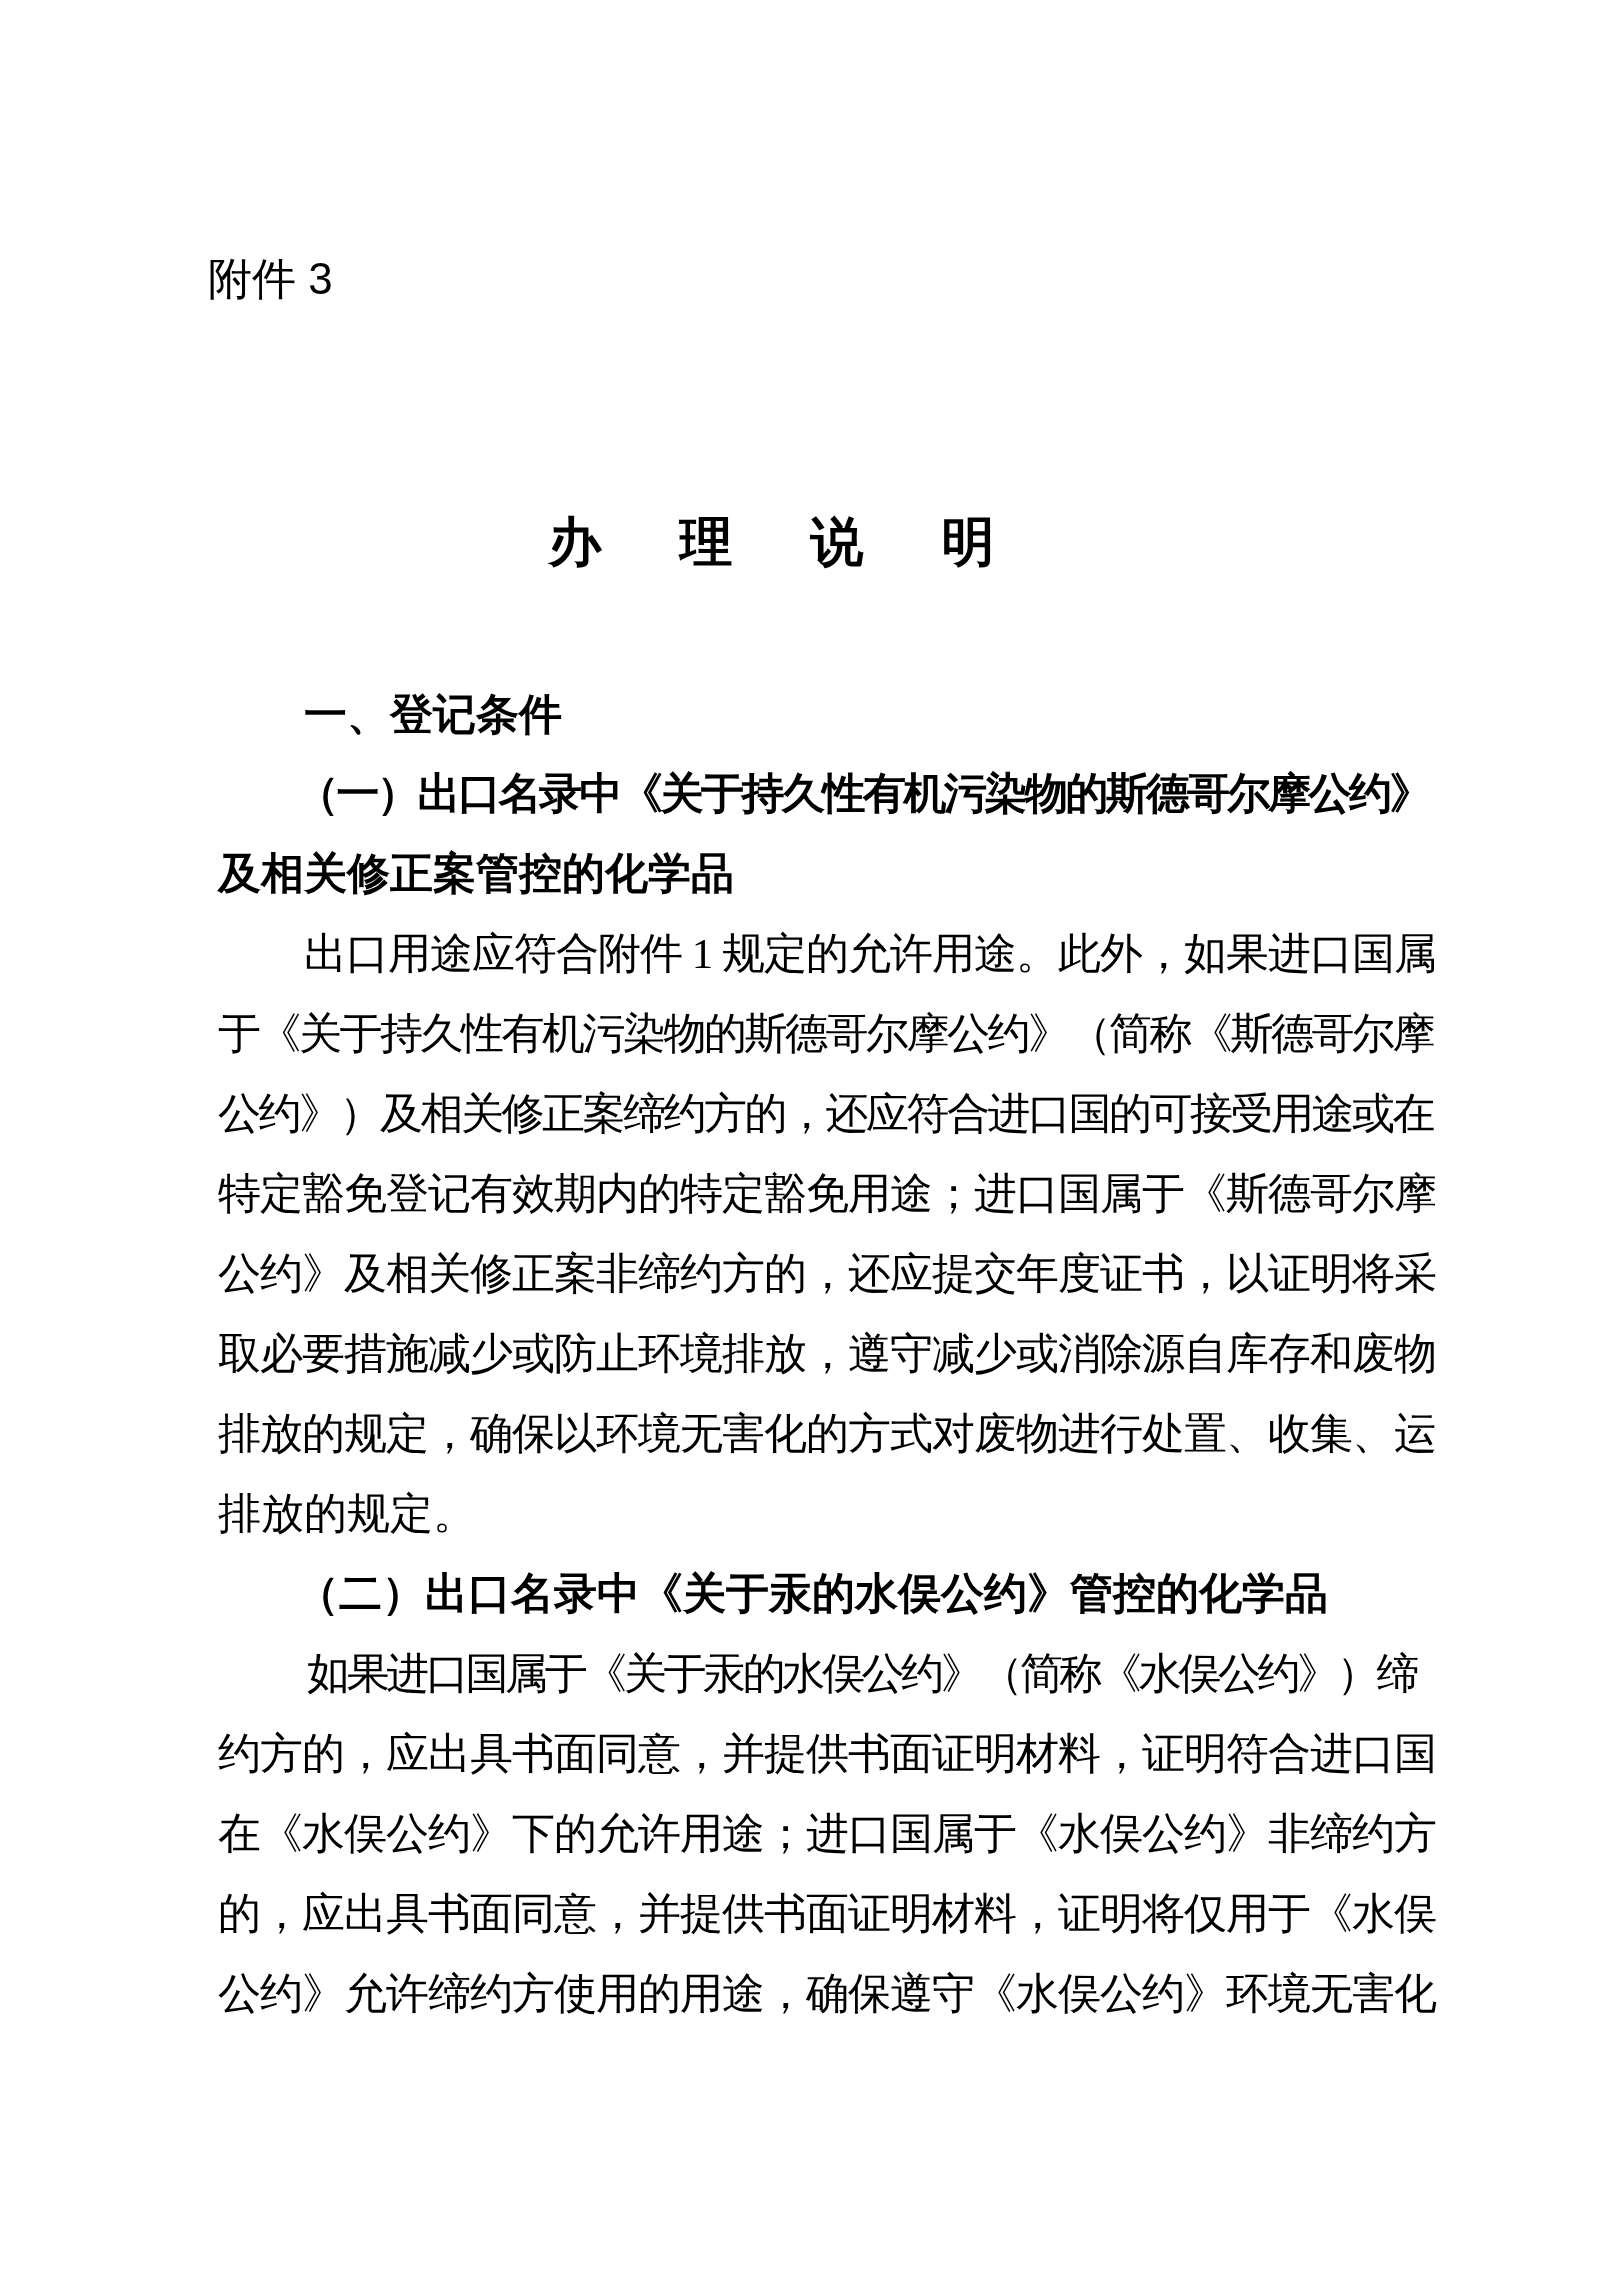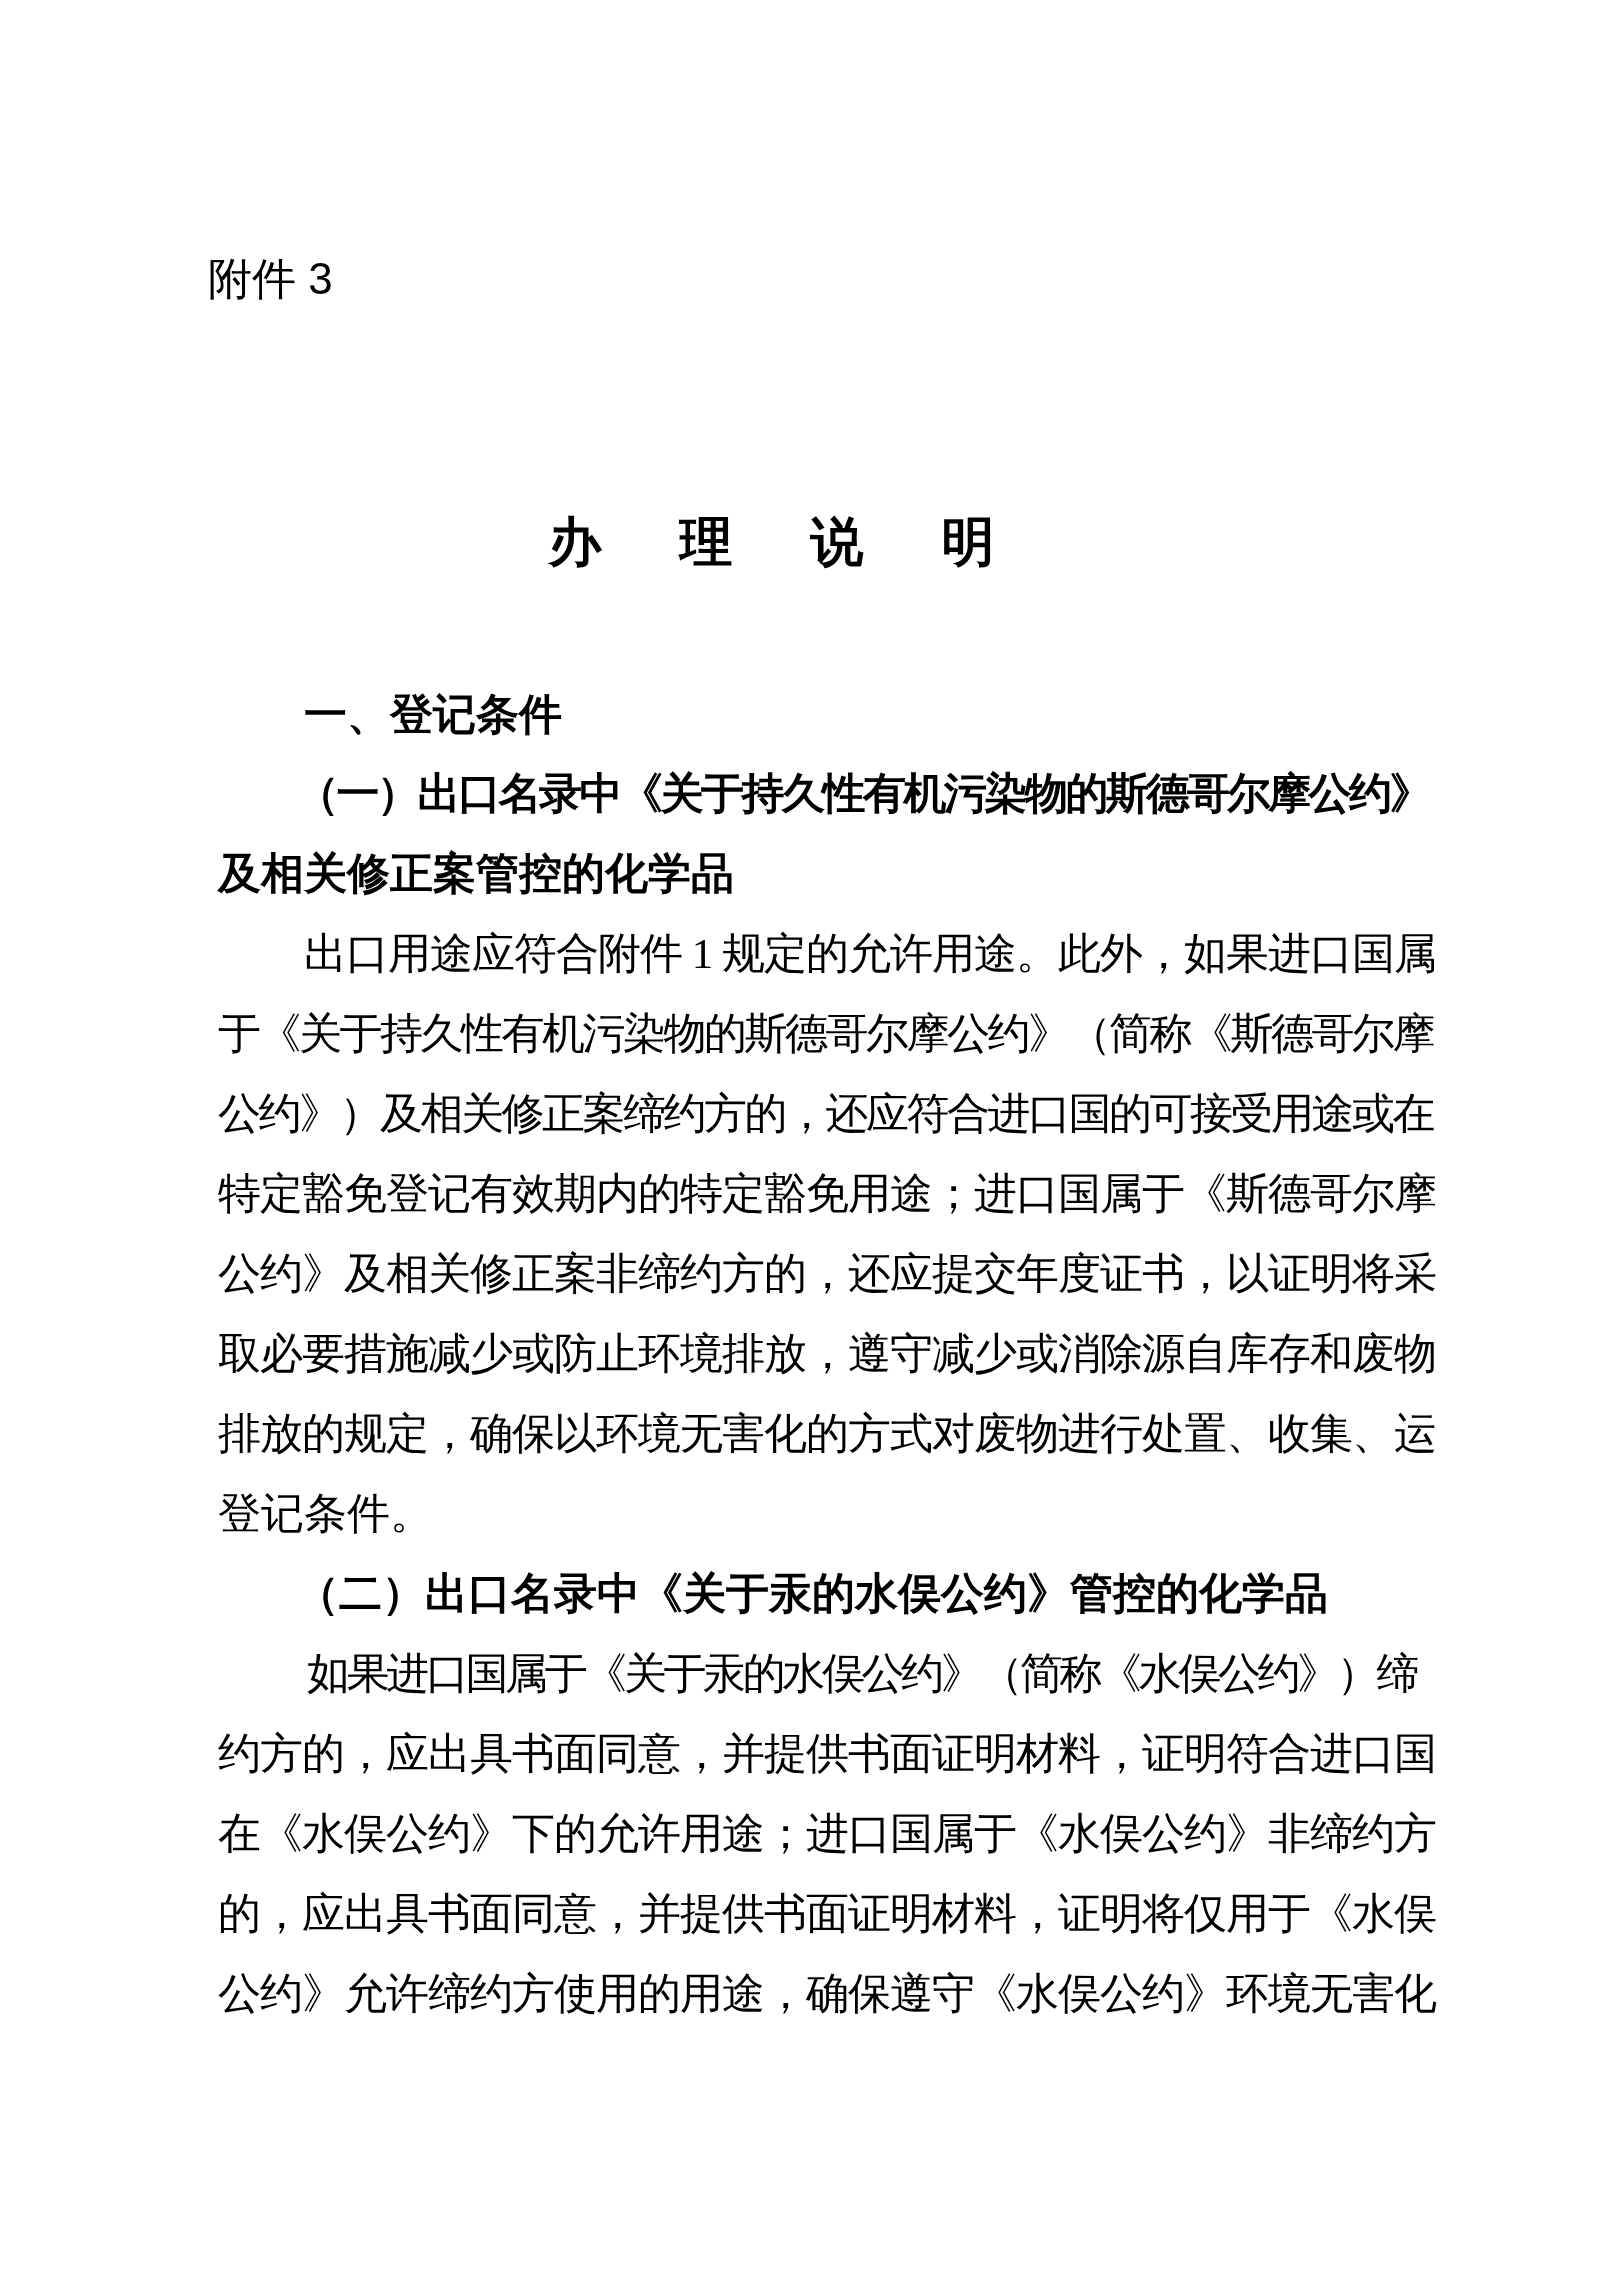--- a/index.html
+++ b/index.html
@@ -121,21 +121,21 @@
       <div class="line h1">一、登记条件</div>
       <div class="line h2 indent-h2 t2">（一）出口名录中《关于持久性有机污染物的斯德哥尔摩公约》</div>
       <div class="line h2">及相关修正案管控的化学品</div>
       <div class="line body indent t1">出口用途应符合附件 1 规定的允许用途。此外，如果进口国属</div>
       <div class="line body t2">于《关于持久性有机污染物的斯德哥尔摩公约》（简称《斯德哥尔摩</div>
       <div class="line body t2">公约》）及相关修正案缔约方的，还应符合进口国的可接受用途或在</div>
       <div class="line body t1">特定豁免登记有效期内的特定豁免用途；进口国属于《斯德哥尔摩</div>
       <div class="line body t1">公约》及相关修正案非缔约方的，还应提交年度证书，以证明将采</div>
       <div class="line body t1">取必要措施减少或防止环境排放，遵守减少或消除源自库存和废物</div>
       <div class="line body t1">排放的规定，确保以环境无害化的方式对废物进行处置、收集、运</div>
-      <div class="line body">登记条件。</div>
+      <div class="line body">排放的规定。</div>
       <div class="line h2 indent-h2">（二）出口名录中《关于汞的水俣公约》管控的化学品</div>
       <div class="line body indent t3">如果进口国属于《关于汞的水俣公约》（简称《水俣公约》）缔</div>
       <div class="line body t1">约方的，应出具书面同意，并提供书面证明材料，证明符合进口国</div>
       <div class="line body t1">在《水俣公约》下的允许用途；进口国属于《水俣公约》非缔约方</div>
       <div class="line body t1">的，应出具书面同意，并提供书面证明材料，证明将仅用于《水俣</div>
       <div class="line body t1">公约》允许缔约方使用的用途，确保遵守《水俣公约》环境无害化</div>
     </div>
 
   <div class="page-footer">— 12 —</div>
 

